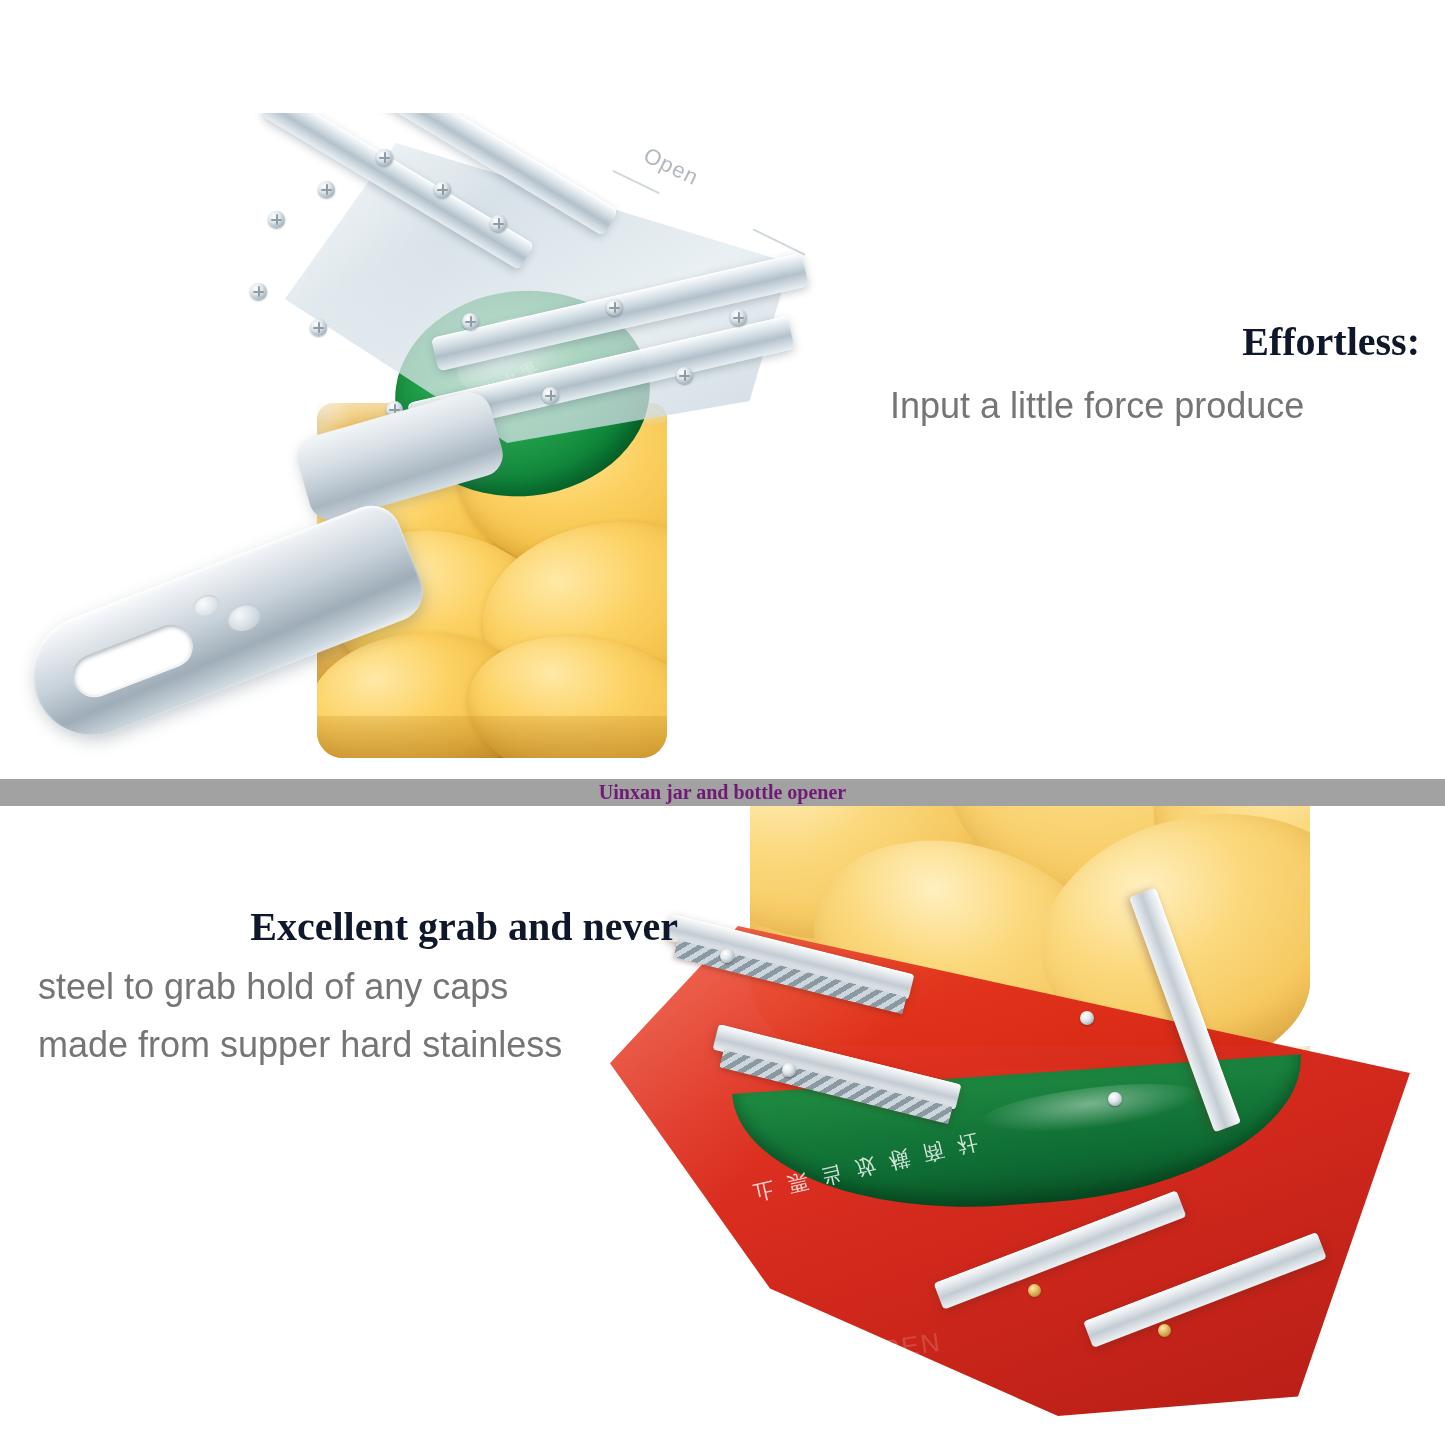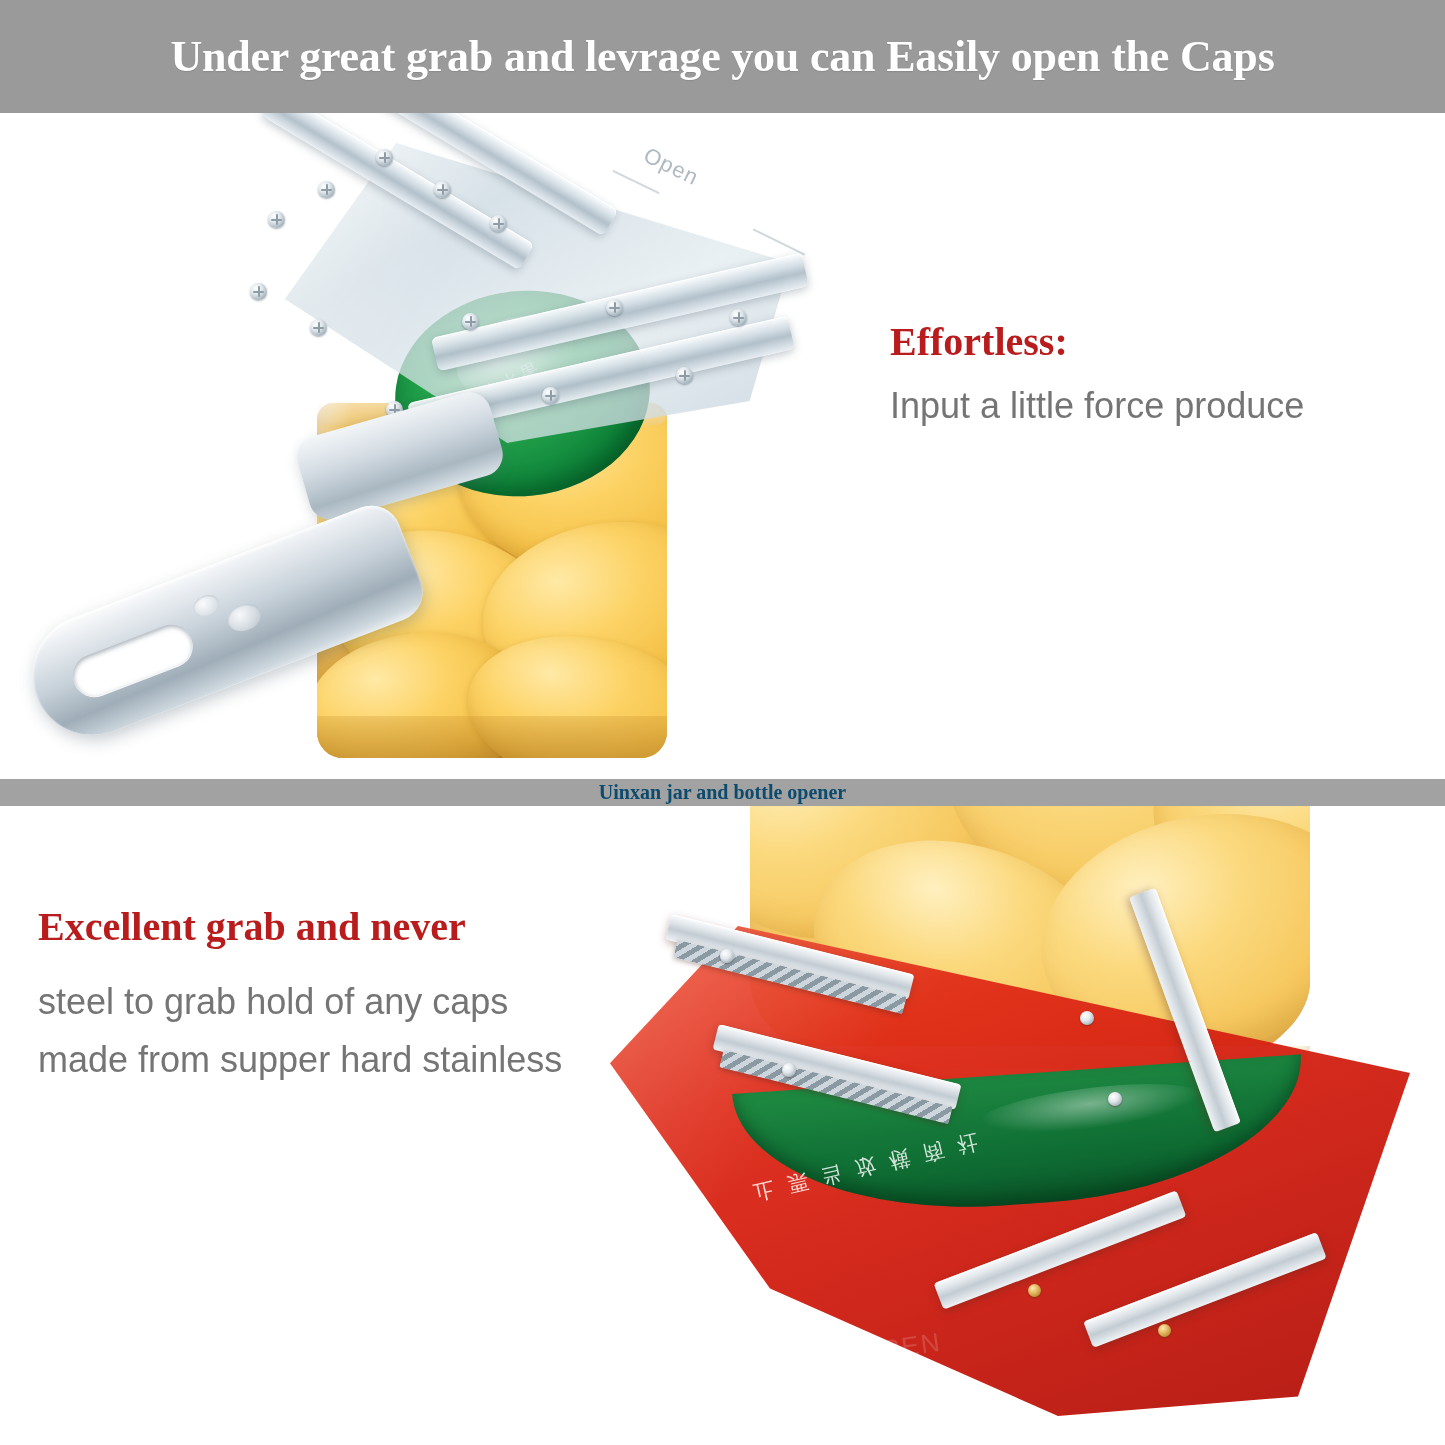--- a/index.html
+++ b/index.html
@@ -26,21 +26,21 @@
   }
 
   
   .divider-band {
     position:absolute; left:0; top:779px; width:1445px; height:27px;
     background:#a2a2a2; z-index:40;
     display:flex; align-items:center; justify-content:center;
   }
   .divider-text {
     font-family:"Liberation Serif", serif;
-    font-weight:bold; font-size:20px; color:#0c4a6e; white-space:nowrap;
+    font-weight:bold; font-size:20px; color:#701a75; white-space:nowrap;
   }
 
   
   .panel-top {
     position:absolute; left:0; top:113px; width:1445px; height:666px;
     background:#ffffff; overflow:hidden;
   }
   .panel-bottom {
     position:absolute; left:0; top:806px; width:1445px; height:639px;
     background:#ffffff; overflow:hidden;
@@ -48,29 +48,29 @@
 
   
   .feat-top {
     position:absolute; left:890px; top:205px; width:530px;
   }
   .feat-bottom {
     position:absolute; left:38px; top:95px; width:640px;
   }
   .feat-head {
     font-family:"Liberation Serif", serif;
-    font-weight:bold; color:#b91c1c;
-    font-size:40px; line-height:1.18; margin-bottom:14px;
+    font-weight:bold; color:#0f172a;
+    font-size:40px; line-height:1.18; margin-bottom:14px;text-align:right;
   }
   .feat-body {
     font-family:"Liberation Sans", sans-serif;
     color:#757575; font-size:36px; line-height:1.52;
     font-weight:400;
   }
-  .feat-bottom .feat-head { font-size:40px; line-height:1.30; margin-bottom:20px; }
+  .feat-bottom .feat-head { font-size:40px; line-height:1.30; margin-bottom:5px; }
   .feat-bottom .feat-body { font-size:36px; line-height:1.62; }
 
   
   .photo-top { position:absolute; left:0; top:0; width:880px; height:666px; }
 
   
   .jar {
     position:absolute; left:317px; top:290px; width:350px; height:355px;
     border-radius:16px 16px 26px 26px;
     background:
@@ -322,23 +322,20 @@
     position:absolute; width:13px; height:13px; border-radius:50%;
     background:radial-gradient(circle at 36% 32%, #ffe9b0 0%, #e0b45c 44%, #b88a35 78%, #8d6a25 100%);
     box-shadow:0 1px 2px rgba(70,45,15,.45);
   }
 </style>
 </head>
 <body>
 
 <div class="page">
 
-  <div class="header-band">
-    <div class="header-title">Under great grab and levrage you can Easily open the Caps</div>
-  </div>
 
   <div class="panel-top">
 
     <div class="photo-top">
 
       <div class="jar">
         <div class="peach p1"></div>
         <div class="peach p2"></div>
         <div class="peach p3"></div>
         <div class="peach p4"></div>

